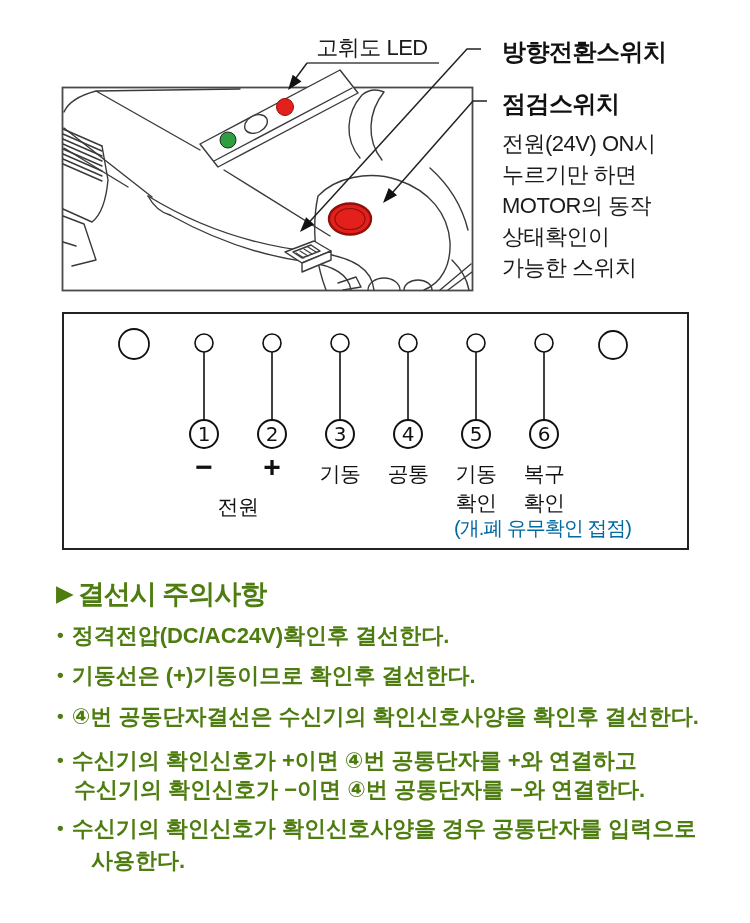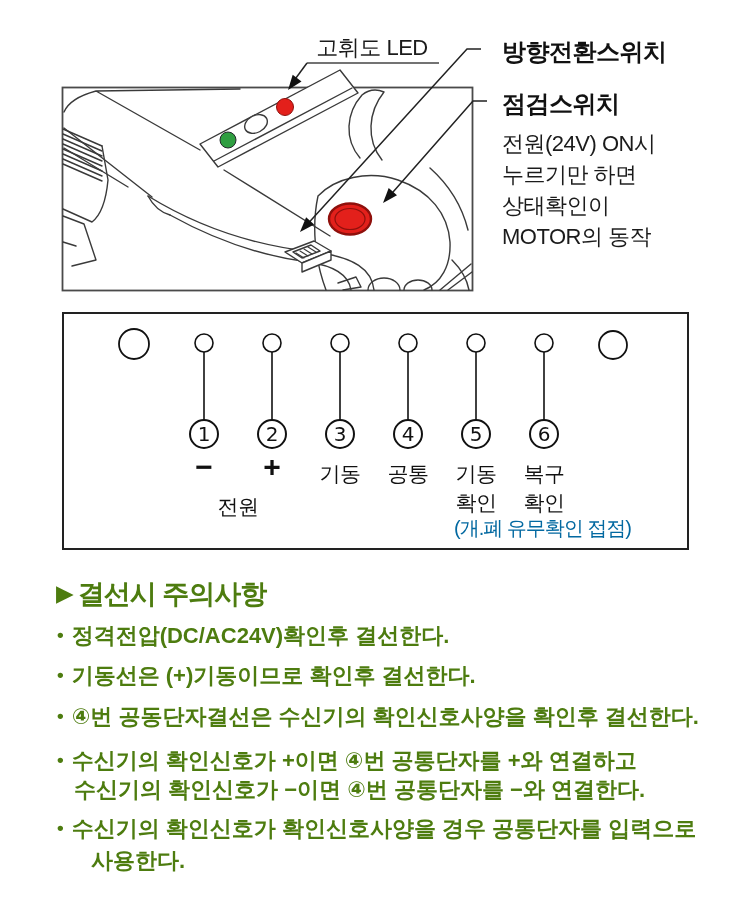--- a/index.html
+++ b/index.html
@@ -76,22 +76,23 @@
     <path d="M487,101 L473,101 L386,200" stroke="#222" stroke-width="1.5" fill="none"></path>
     <polygon points="383,203 397,195.3 388.7,188.1" fill="#111"></polygon>
   </svg>
 
   <div class="abs led-label klabel" style="top:33px;left:302px;">고휘도 LED</div>
   <div class="abs callout-title klabel" style="top:36px;left:502px;">방향전환스위치</div>
   <div class="abs callout-title klabel" style="top:88px;left:502px;">점검스위치</div>
   <div class="abs callout-desc" style="top:128px;left:502px;">
     <div class="klabel">전원(24V) ON시</div>
     <div class="klabel">누르기만 하면</div>
+    <div class="klabel">MOTOR의 동작</div>
     <div class="klabel">상태확인이</div>
-    <div class="klabel">MOTOR의 동작</div>
+    <div class="klabel">가능한 스위치</div>
   </div>
 
   <svg class="abs" style="top:310px;left:0" width="750" height="250" viewBox="0 0 750 250">
     <rect x="63" y="3" width="625" height="236" fill="#ffffff" stroke="#222" stroke-width="2"></rect>
     <circle cx="134" cy="34" r="15" fill="none" stroke="#111" stroke-width="1.8"></circle>
     <circle cx="613" cy="35" r="14" fill="none" stroke="#111" stroke-width="1.8"></circle>
 
     <g stroke="#111" fill="none">
       <circle cx="204" cy="33" r="9" stroke-width="1.6"></circle>
         <line x1="204" y1="42" x2="204" y2="110" stroke-width="1.6"></line>

